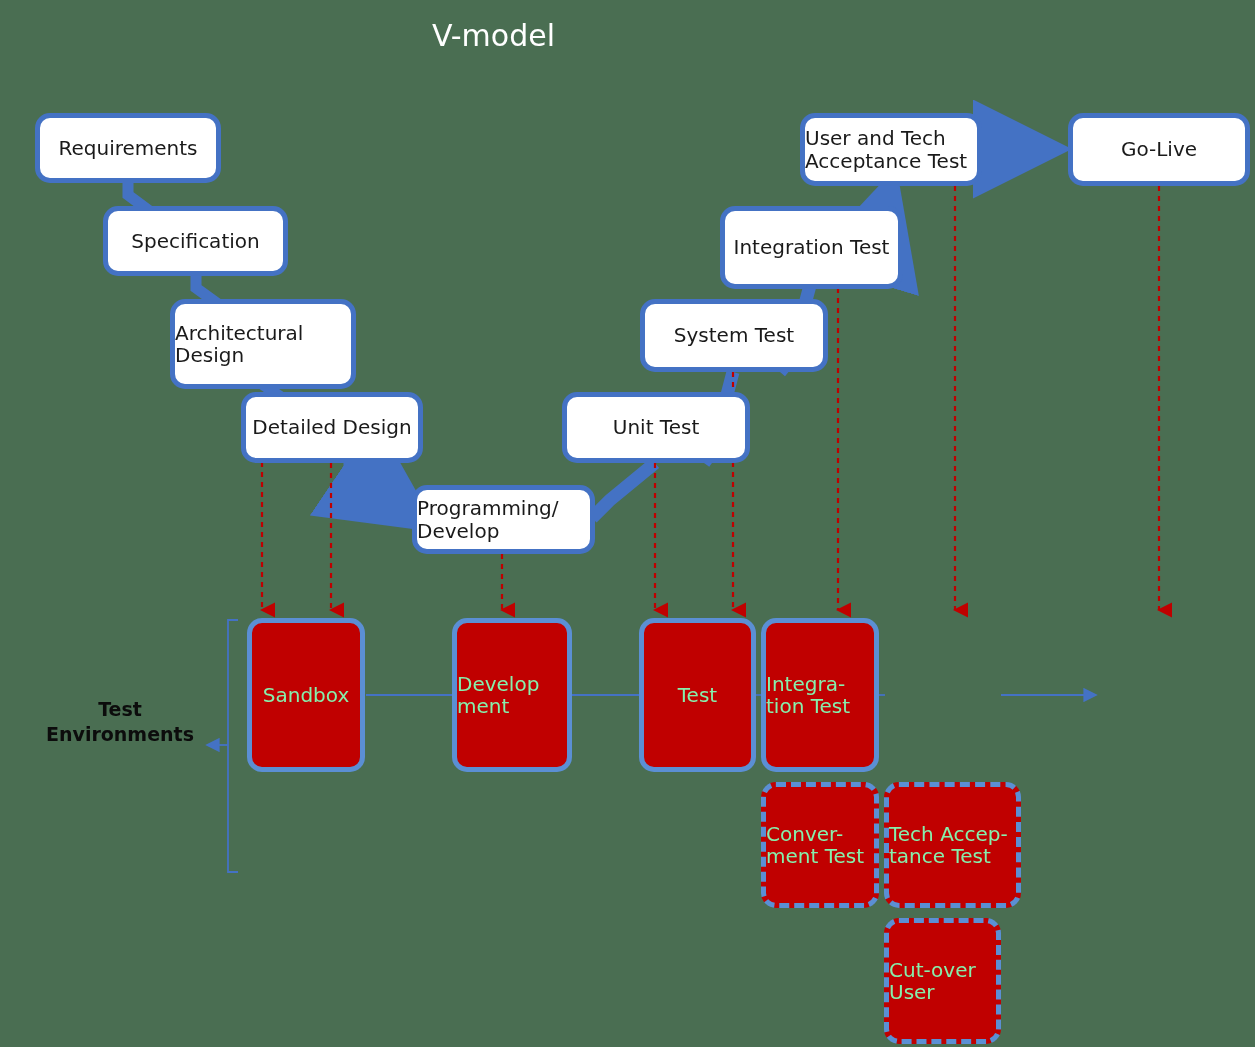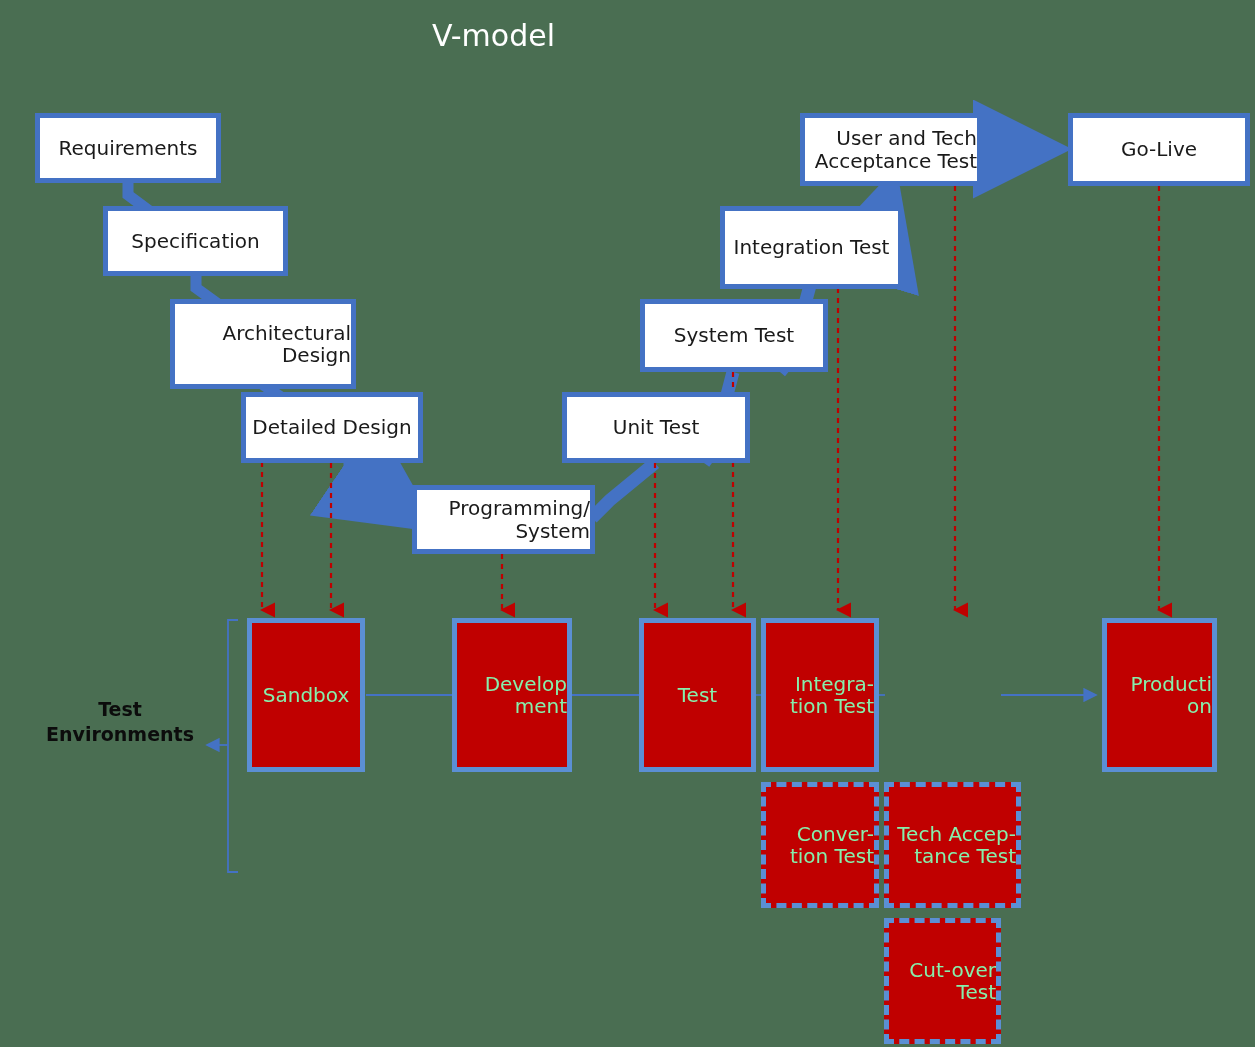--- a/index.html
+++ b/index.html
@@ -25,22 +25,23 @@
     width: 1255px;
     height: 1047px;
     pointer-events: none;
   }
   .node {
     position: absolute;
     box-sizing: border-box;
     display: flex;
     align-items: center;
     justify-content: center;
-    text-align: right;
+    text-align: left;
     line-height: 1.12;
+    border-radius: 15px;
   }
   .vnode {
     background: #ffffff;
     border: 5px solid #4472c4;
     color: #1a1a1a;
     font-size: 20px;
   }
   .envnode {
     background: #c00000;
     border: 5px solid #5b8fd4;
@@ -129,21 +130,21 @@
   <div class="title" style="left:432px; top:18px;">V-model</div>
 
   <div class="node vnode" style="left:35px; top:113px; width:186px; height:70px;">Requirements</div>
 
   <div class="node vnode" style="left:103px; top:206px; width:185px; height:70px;">Specification</div>
 
   <div class="node vnode" style="left:170px; top:299px; width:186px; height:90px;">Architectural Design</div>
 
   <div class="node vnode" style="left:241px; top:392px; width:182px; height:71px;">Detailed Design</div>
 
-  <div class="node vnode" style="left:412px; top:485px; width:183px; height:69px;">Programming/ System</div>
+  <div class="node vnode" style="left:412px; top:485px; width:183px; height:69px;">Programming/ Develop</div>
 
   <div class="node vnode" style="left:562px; top:392px; width:188px; height:71px;">Unit Test</div>
 
   <div class="node vnode" style="left:640px; top:299px; width:188px; height:73px;">System Test</div>
 
   <div class="node vnode" style="left:720px; top:206px; width:183px; height:83px;">Integration Test</div>
 
   <div class="node vnode" style="left:800px; top:113px; width:182px; height:73px;">User and Tech Acceptance Test</div>
 
   <div class="node vnode" style="left:1068px; top:113px; width:182px; height:73px;">Go-Live</div>
@@ -153,21 +154,20 @@
 
   <div class="node envnode" style="left:247px; top:618px; width:118px; height:154px;">Sandbox</div>
 
   <div class="node envnode" style="left:452px; top:618px; width:120px; height:154px;">Develop ment</div>
 
   <div class="node envnode" style="left:639px; top:618px; width:117px; height:154px;">Test</div>
 
   <div class="node envnode" style="left:761px; top:618px; width:118px; height:154px;">Integra- tion Test</div>
 
 
-  <div class="node envnode" style="left:1102px; top:618px; width:115px; height:154px;">Producti on</div>
 
-  <div class="node envnode dashed" style="left:761px; top:782px; width:118px; height:126px;">Conver- tion Test</div>
+  <div class="node envnode dashed" style="left:761px; top:782px; width:118px; height:126px;">Conver- ment Test</div>
 
   <div class="node envnode dashed" style="left:884px; top:782px; width:137px; height:126px;">Tech Accep- tance Test</div>
 
-  <div class="node envnode dashed" style="left:884px; top:918px; width:117px; height:126px;">Cut-over Test</div>
+  <div class="node envnode dashed" style="left:884px; top:918px; width:117px; height:126px;">Cut-over User</div>
 
 </div>
 
 </body></html>

